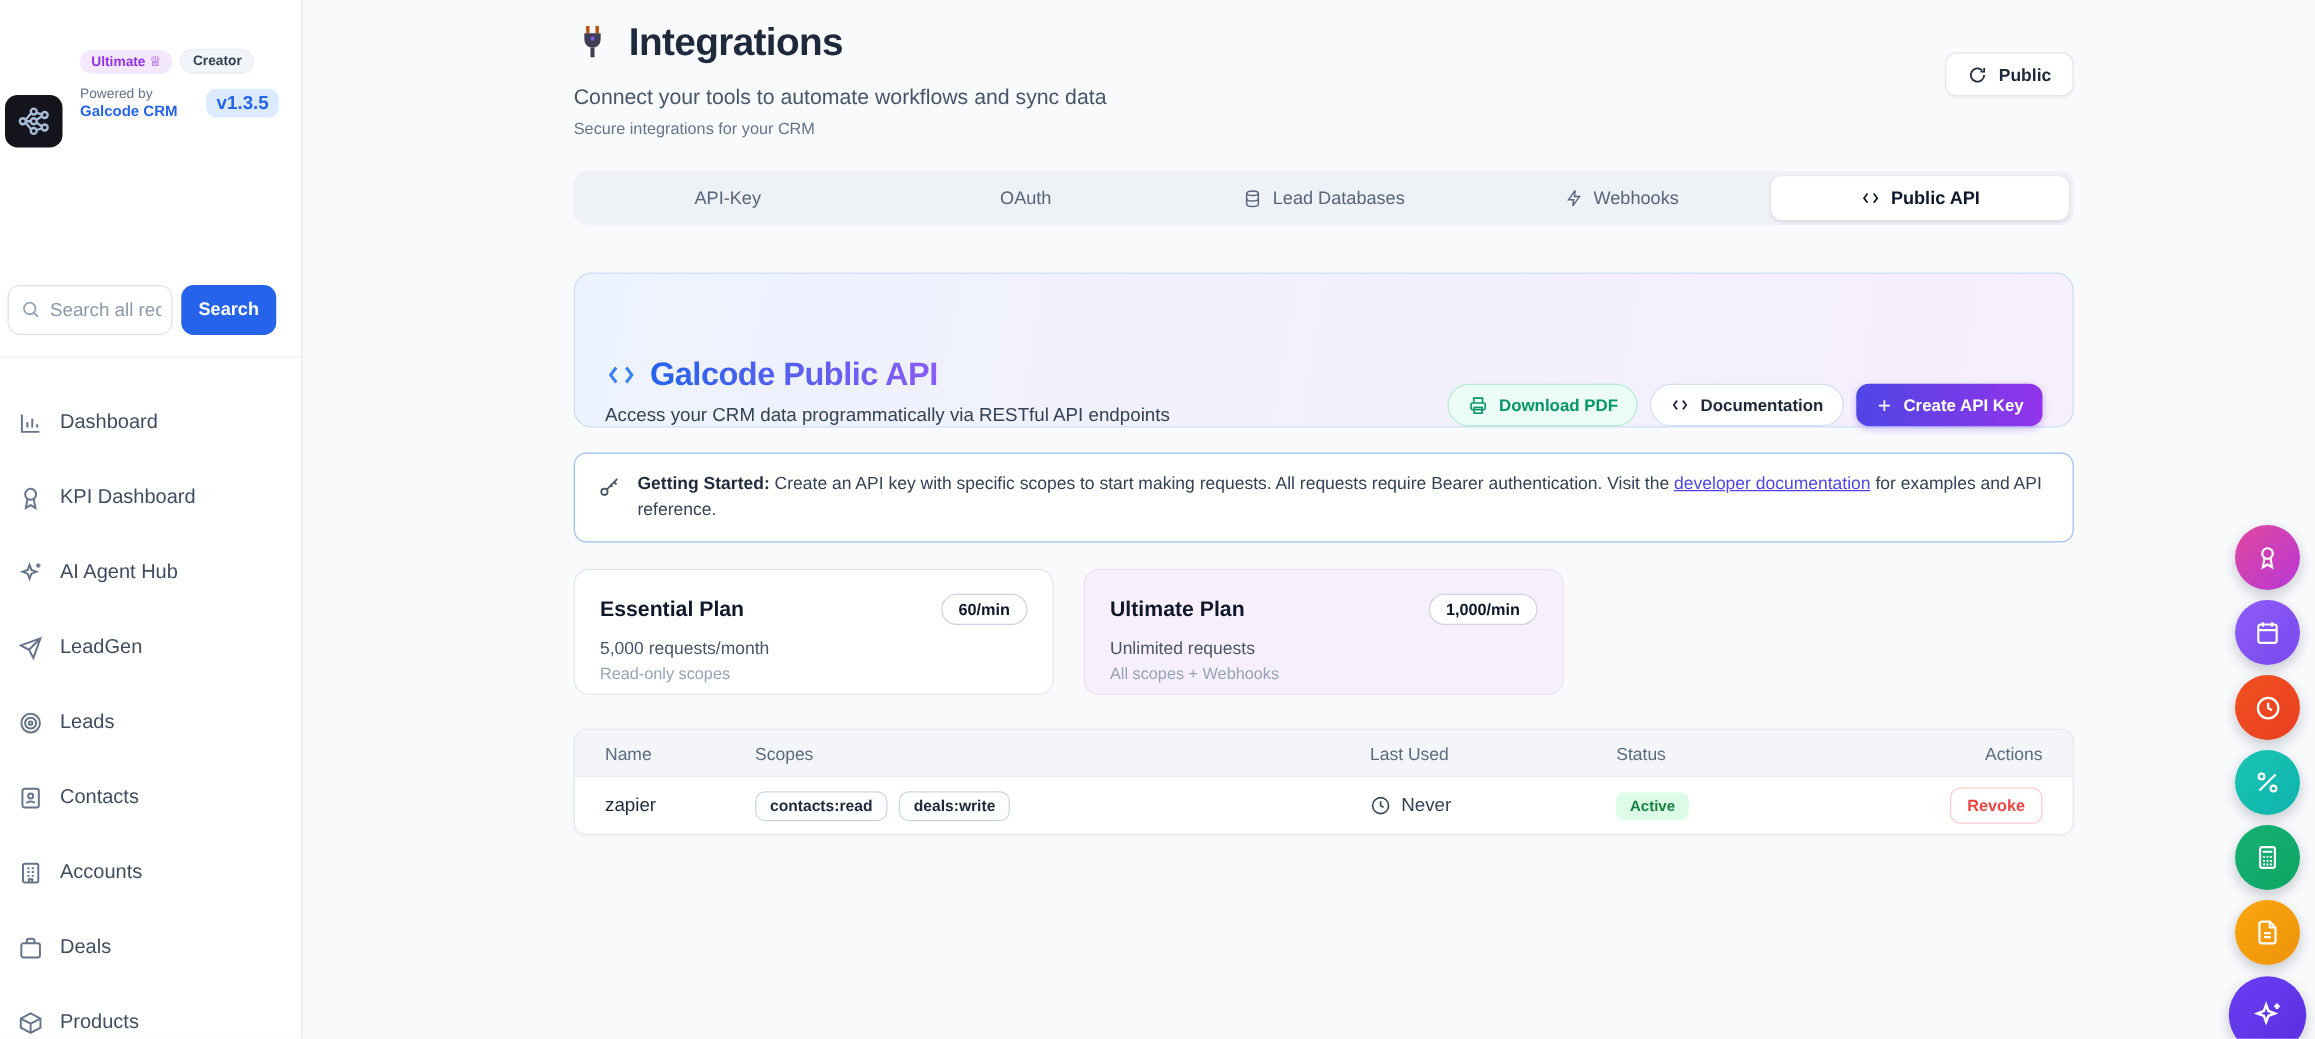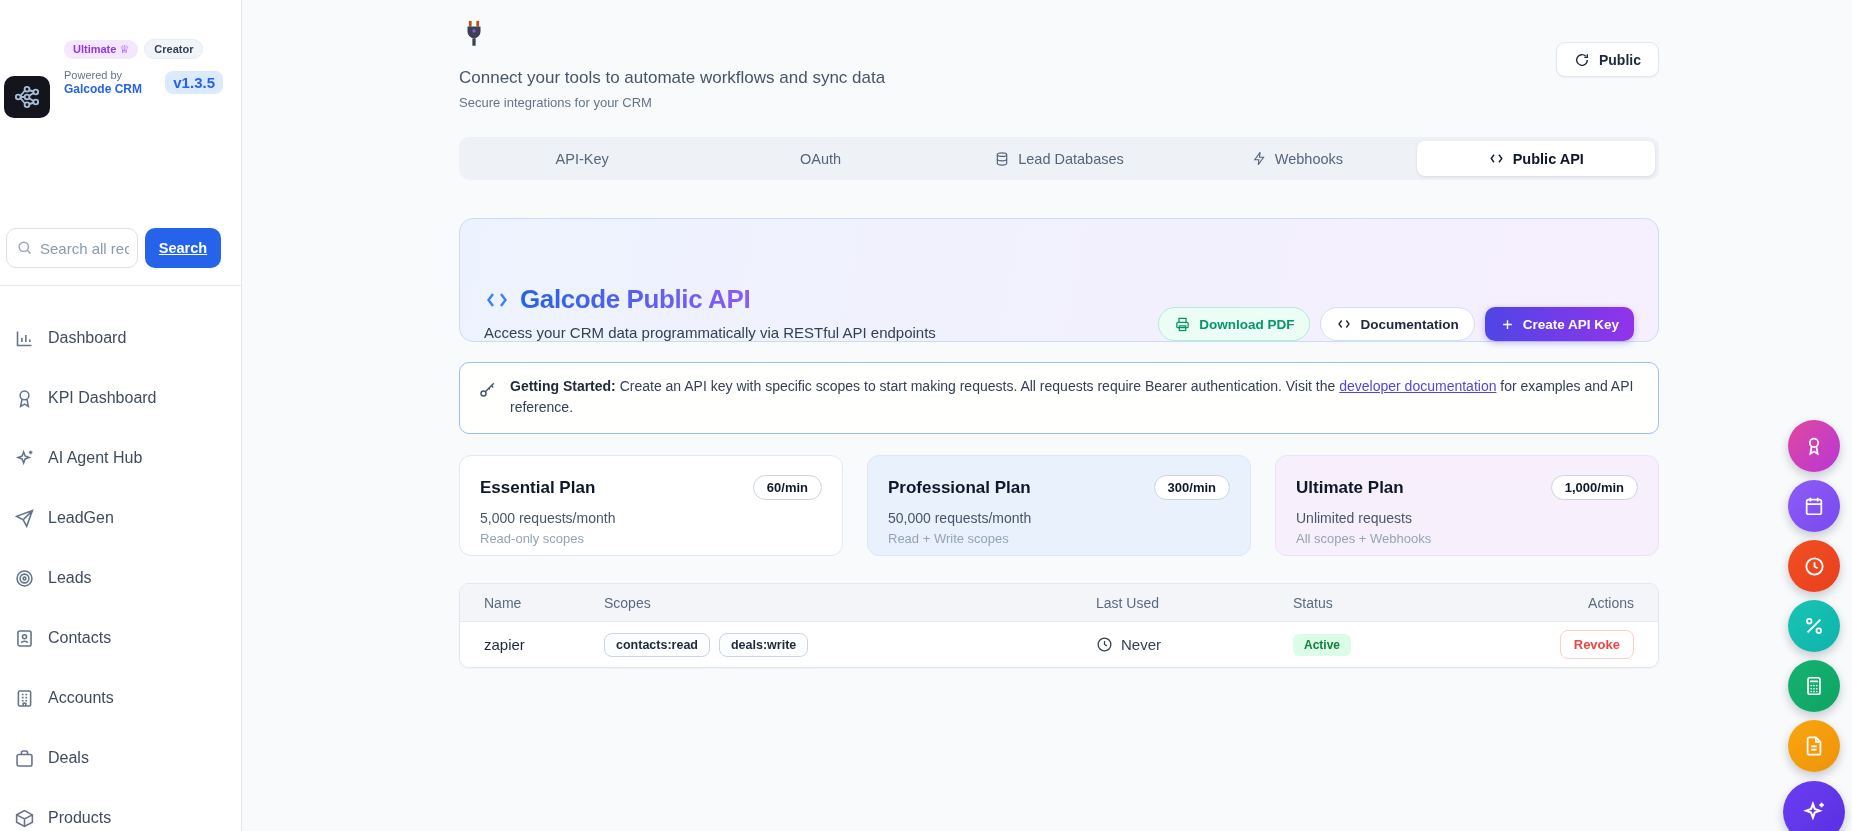--- a/index.html
+++ b/index.html
@@ -39,21 +39,20 @@
   .search-input {
     width:100%; height:40px; border:1px solid #dbe2ec; border-radius:10px;
     padding:0 8px 0 33px; font-size:15px; color:#334155; background:#fff;
     font-family:"Liberation Sans", sans-serif; outline:none;
   }
   .search-input::placeholder { color:#8b99ac; }
   .search-btn {
     width:76px; height:40px; background:#2563eb; color:#fff; border:none;
     border-radius:10px; font-size:14.5px; font-weight:700; cursor:pointer;
     font-family:"Liberation Sans", sans-serif;
-    text-decoration:underline;
   }
   .sb-divider { border-top:1px solid #e7ecf2; margin-top:17px; }
   .nav { padding:30px 0 0 14px; }
   .nav-item { display:flex; align-items:center; gap:13px; height:44px; margin-bottom:16px; color:#475569; cursor:pointer; }
   .nav-item .nv-ic { color:#64748b; }
   .nav-item .nv-label { font-size:16px; color:#3f4c60; }
 
   
   .main { position:absolute; left:242px; top:0; right:0; bottom:0; }
   .content { position:relative; width:1200px; margin-left:217px; padding-top:12px; }
@@ -283,20 +282,21 @@
     <div class="h1-row">
       <span>
         <svg width="30" height="32" viewBox="0 0 24 24">
           <line x1="9" y1="1.5" x2="9" y2="6" stroke="#b45309" stroke-width="2.2"></line>
           <line x1="15" y1="1.5" x2="15" y2="6" stroke="#b45309" stroke-width="2.2"></line>
           <path d="M6.8 6h10.4v4.2a5.2 5.2 0 01-5.2 5.2 5.2 5.2 0 01-5.2-5.2z" fill="#3f3f54"></path>
           <circle cx="12" cy="9.5" r="1.3" fill="#7c5cf0"></circle>
           <path d="M12 15.4v6" stroke="#3f3f54" stroke-width="2.6"></path>
         </svg>
       </span>
+      <h1 class="page-title">Integrations</h1>
     </div>
     <div class="subtitle">Connect your tools to automate workflows and sync data</div>
     <div class="caption">Secure integrations for your CRM</div>
 
     <button class="refresh-btn">
       <span>
           <svg width="16" height="16" viewBox="0 0 24 24" fill="none" stroke="currentColor" stroke-width="2.1">
             <path d="M20 12a8 8 0 11-2.4-5.7"></path>
             <path d="M20 3.5V8h-4.5"></path>
           </svg>
@@ -396,28 +396,20 @@
 
     <section class="plans">
       <div class="plan plan-0">
         <div class="plan-head">
           <span class="plan-name">Essential Plan</span>
           <span class="plan-rate">60/min</span>
         </div>
         <div class="plan-req">5,000 requests/month</div>
         <div class="plan-scope">Read-only scopes</div>
       </div>
-      <div class="plan plan-1">
-        <div class="plan-head">
-          <span class="plan-name">Professional Plan</span>
-          <span class="plan-rate">300/min</span>
-        </div>
-        <div class="plan-req">50,000 requests/month</div>
-        <div class="plan-scope">Read + Write scopes</div>
-      </div>
       <div class="plan plan-2">
         <div class="plan-head">
           <span class="plan-name">Ultimate Plan</span>
           <span class="plan-rate">1,000/min</span>
         </div>
         <div class="plan-req">Unlimited requests</div>
         <div class="plan-scope">All scopes + Webhooks</div>
       </div>
     </section>
 

